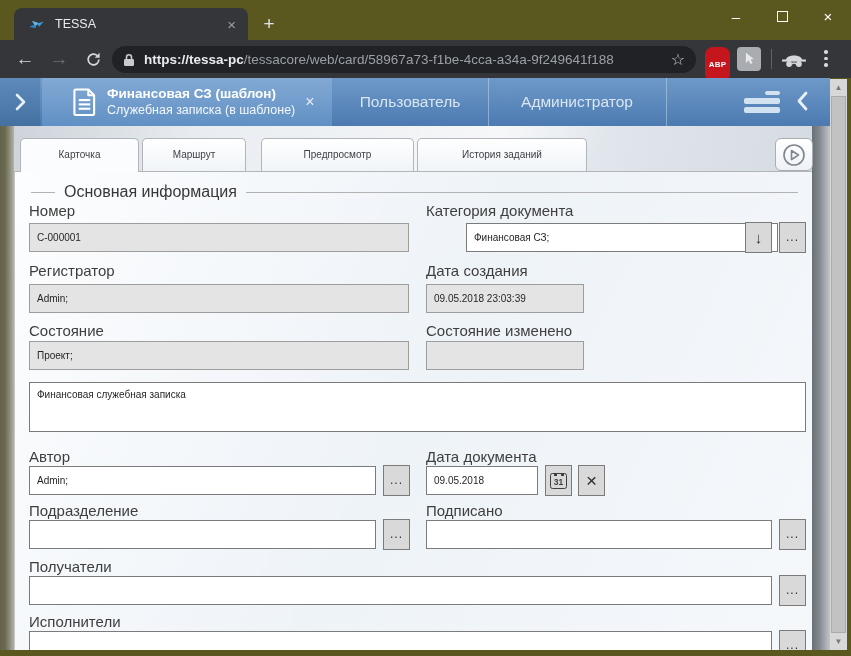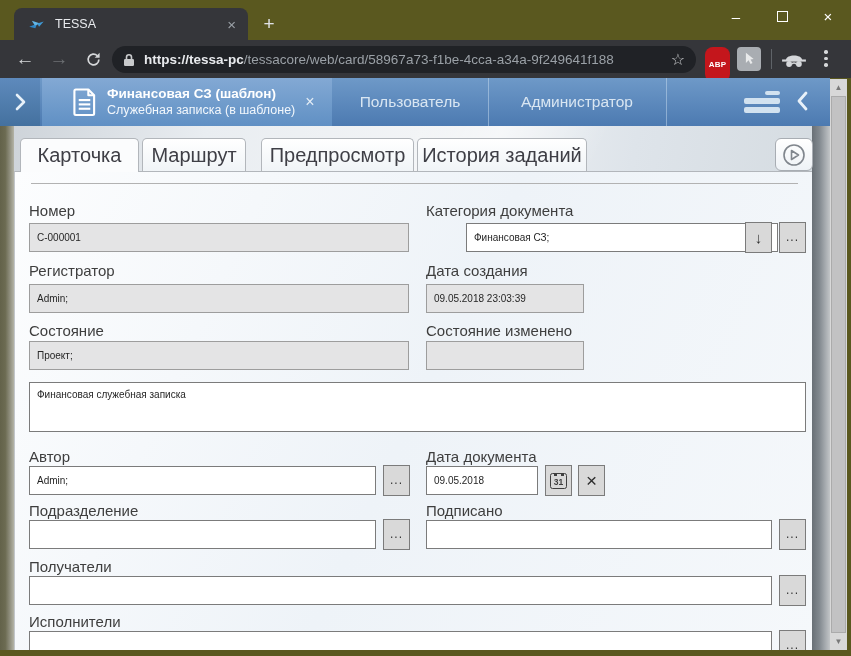--- a/index.html
+++ b/index.html
@@ -67,21 +67,21 @@
       linear-gradient(115deg, rgba(255,255,255,0) 38%, rgba(255,255,255,0.55) 46%, rgba(255,255,255,0) 56%),
       linear-gradient(100deg,#ccd2d8 0%,#e9edf1 22%,#f2f4f6 45%,#dee4ea 68%,#d0d7dc 100%); }
   .page-left-edge { position:absolute; left:0; top:0; width:14px; height:524px;
     background:linear-gradient(90deg,#63624a 0%,#6c6b52 38%,#8f8e7d 70%,#b4b4a7 100%); }
   .panel-shadow { position:absolute; left:812px; top:0; width:18px; height:524px;
     background:linear-gradient(90deg,#697076 0%,#81888e 40%,#a7acb0 75%,#c2c5c7 100%); }
 
   
   .vtab { position:absolute; top:12px; height:33px; background:linear-gradient(#ffffff,#f0f4f7);
     border:1px solid #b2b6bb; border-bottom:none; border-radius:5px 5px 0 0; text-align:center;
-    font-size:20px; color:#3f3f46; line-height:32px; z-index:2; }
+    font-size:10px; color:#3f3f46; line-height:32px; z-index:2; }
   .vtab.active { height:34px; background:#fbfcfd; z-index:4; }
   .play-btn { position:absolute; left:775px; top:12px; width:38px; height:33px;
     background:linear-gradient(#ffffff,#eef2f6); border:1px solid #a8adb3; border-radius:6px;
     display:flex; align-items:center; justify-content:center; z-index:2; }
 
   
   .panel { position:absolute; left:14px; top:45px; width:798px; height:479px;
     border-top:1px solid #b2b6bb; border-left:1px solid #c2c6ca;
     background:linear-gradient(115deg,#fcfdfe 0%,#eef3f8 50%,#f5f8fb 100%);
     overflow:hidden; z-index:3; }
@@ -223,20 +223,21 @@
     <div class="play-btn">
       <svg width="24" height="24" viewBox="0 0 24 24">
         <circle cx="12" cy="12" r="10" fill="none" stroke="#80868d" stroke-width="1.6"></circle>
         <polygon points="9.5,7.5 16.5,12 9.5,16.5" fill="none" stroke="#80868d" stroke-width="1.6" stroke-linejoin="round"></polygon>
       </svg>
     </div>
 
     <div class="panel">
       <div class="legend">
         <div class="ln1"></div>
+        <div class="tx">Основная информация</div>
         <div class="ln2"></div>
       </div>
 
       <div class="flabel" style="left:14px; top:30px;">Номер</div>
       <input class="finput ro" style="left: 14px; top: 51px; width: 380px;" readonly="" value="С-000001">
       <div class="flabel" style="left:411px; top:30px;">Категория документа</div>
       <input class="finput ed" style="left: 411px; top: 51px; width: 312px; margin-left: 40px;" value="Финансовая СЗ;">
       <div class="fbtn" style="left:730px; top:50px;">
           <span>↓</span>
         </div>

